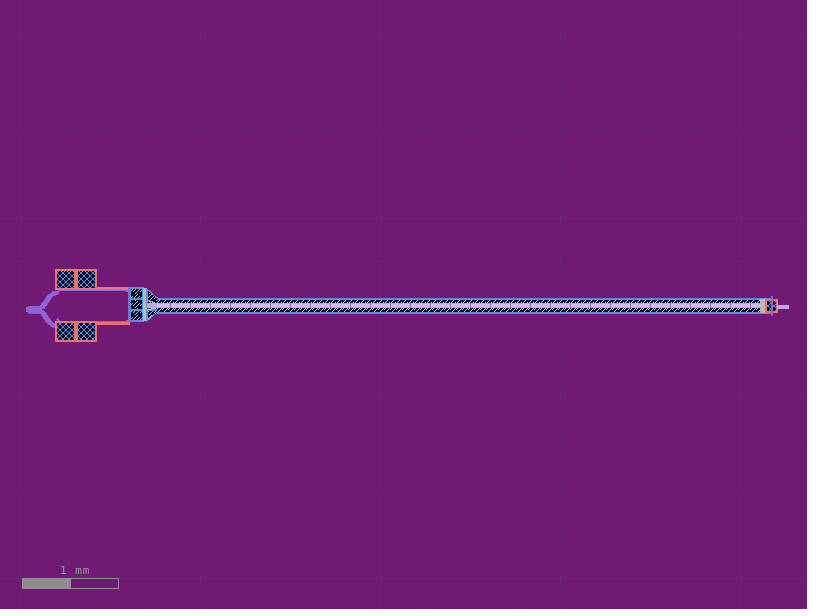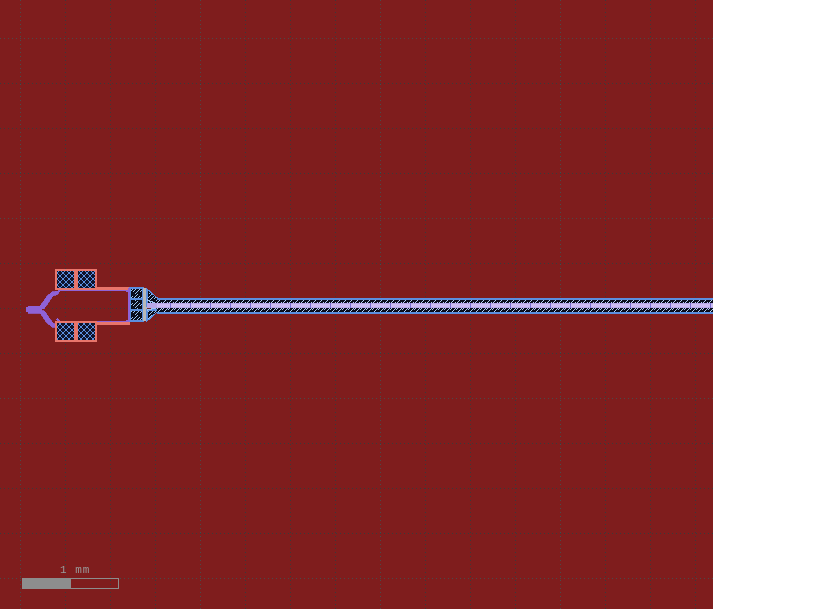--- a/index.html
+++ b/index.html
@@ -2,22 +2,22 @@
 <html><head>
 <meta charset="utf-8">
 <style>
   html,body{margin:0;padding:0;background:#ffffff;}
   body{width:816px;height:616px;overflow:hidden;
        font-family:"DejaVu Sans Mono","Liberation Mono",monospace;}
 
   #app{position:relative;width:816px;height:616px;background:#ffffff;}
 
   
-  #canvas{position:absolute;left:0;top:0;width:713px;height:609px;
-          background:#7f1d1d;overflow:hidden;font-family:Liberation Mono, monospace;}
+  #canvas{position:absolute;left:0;top:0;width:807px;height:609px;
+          background:#701a75;overflow:hidden;}
 
   
   .grid-v,.grid-h{position:absolute;background-image:none;}
   .grid-v{top:0;height:609px;width:1px;
     background:repeating-linear-gradient(to bottom,#3a3a3a 0 1px,transparent 1px 4px);}
   .grid-h{left:0;width:807px;height:1px;
     background:repeating-linear-gradient(to right,#3a3a3a 0 1px,transparent 1px 4px);}
   .grid-v.major{background:repeating-linear-gradient(to bottom,#4a4a4a 0 1px,transparent 1px 4px);}
   .grid-h.major{background:repeating-linear-gradient(to right,#4a4a4a 0 1px,transparent 1px 4px);}
 

